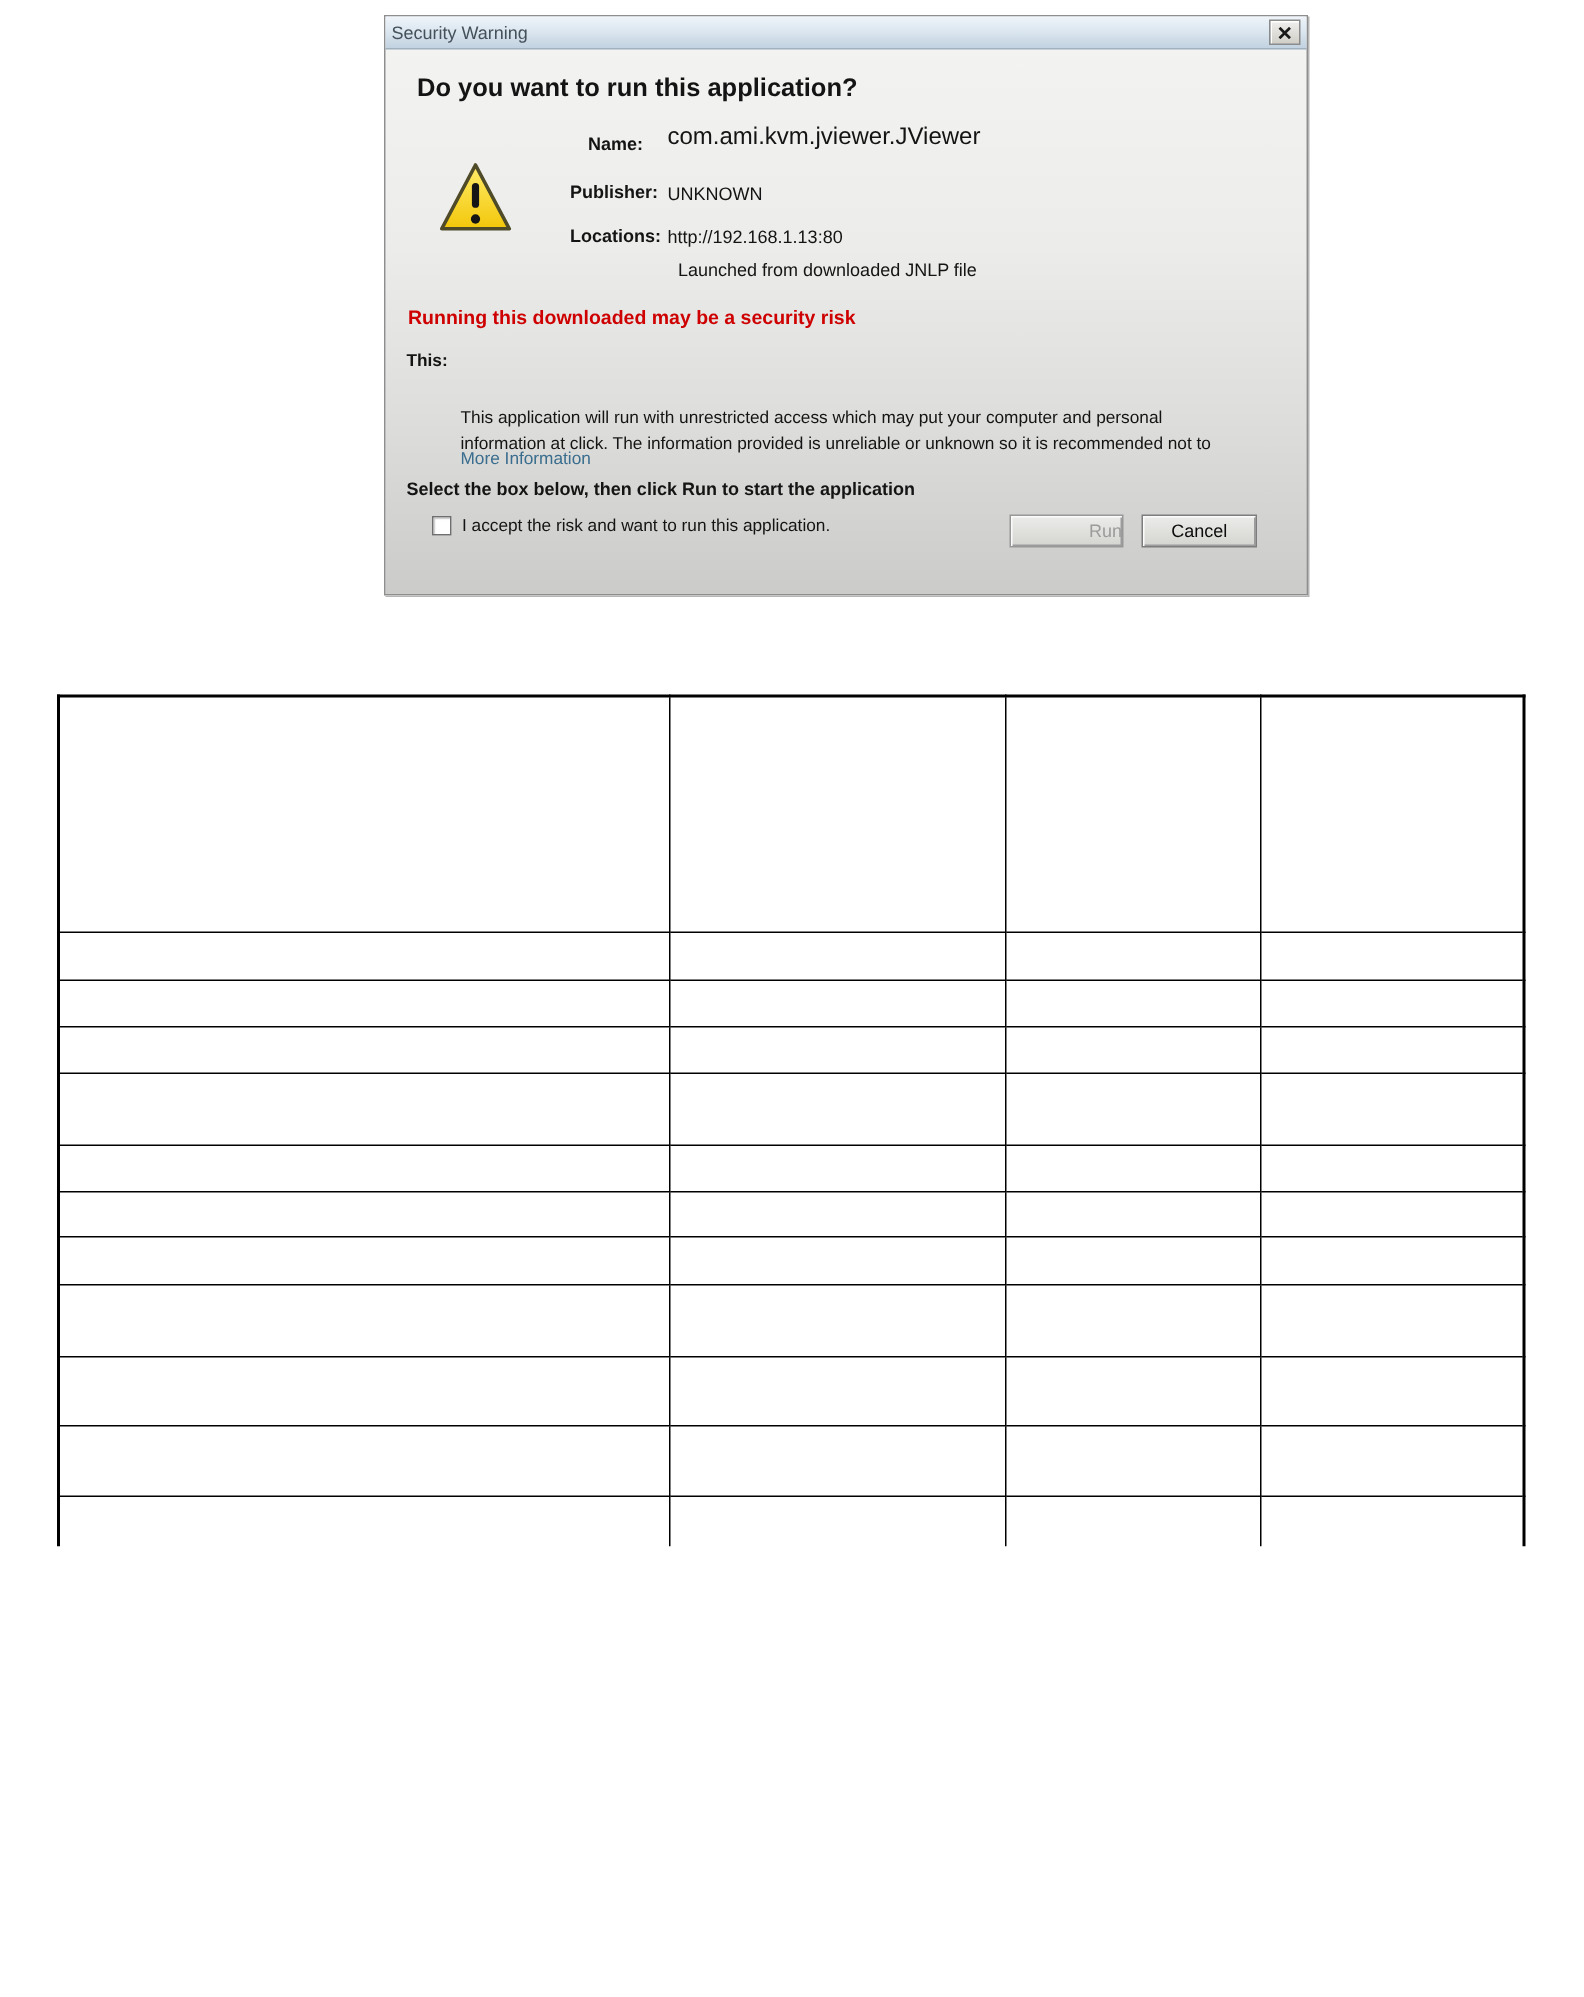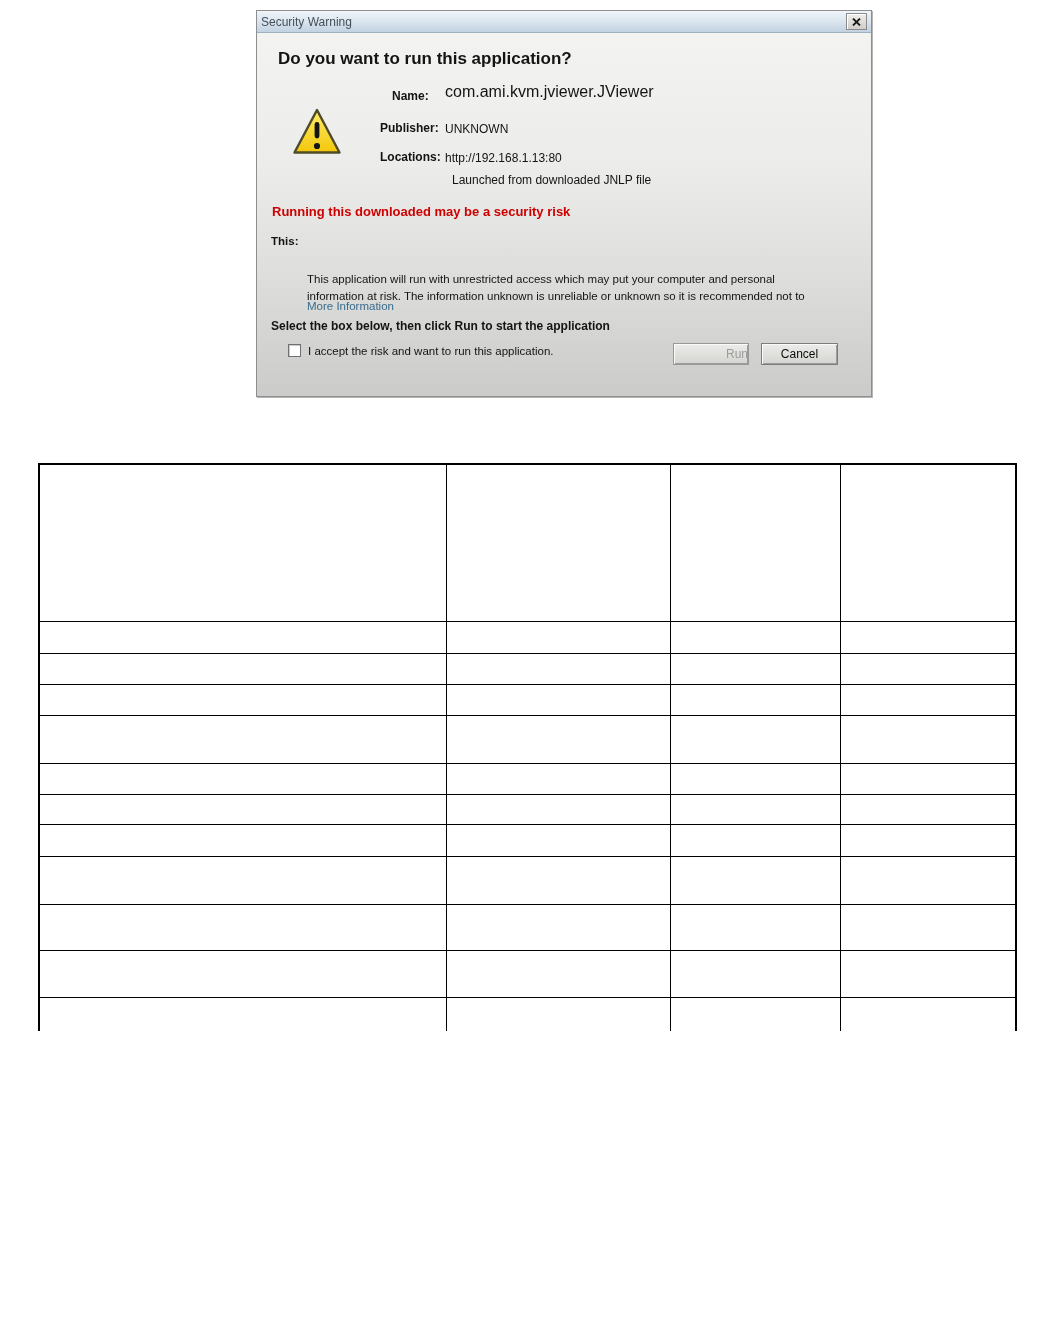--- a/index.html
+++ b/index.html
@@ -109,21 +109,21 @@
 
     <div class="abs fld-lbl" style="left:123px; top:139px;">Locations:</div>
     <div class="abs fld-val" style="left:188px; top:140px;">http://192.168.1.13:80</div>
     <div class="abs fld-val" style="left:195px; top:162px;">Launched from downloaded JNLP file</div>
 
     <div class="abs risk-heading">Running this downloaded may be a security risk</div>
 
     <div class="abs risk-lbl">This:</div>
     <div class="abs risk-text">
       <div>This application will run with unrestricted access which may put your computer and personal</div>
-      <div>information at risk. The information unknown is unreliable or unknown so it is recommended not to</div>
+      <div>information at click. The information provided is unreliable or unknown so it is recommended not to</div>
     </div>
 
     <div class="abs more-info">More Information</div>
 
     <div class="abs instruction">Select the box below, then click Run to start the application</div>
 
     <div class="checkbox"></div>
     <div class="abs chk-label">I accept the risk and want to run this application.</div>
 
     <button class="btn btn-run" disabled="">Run</button>

